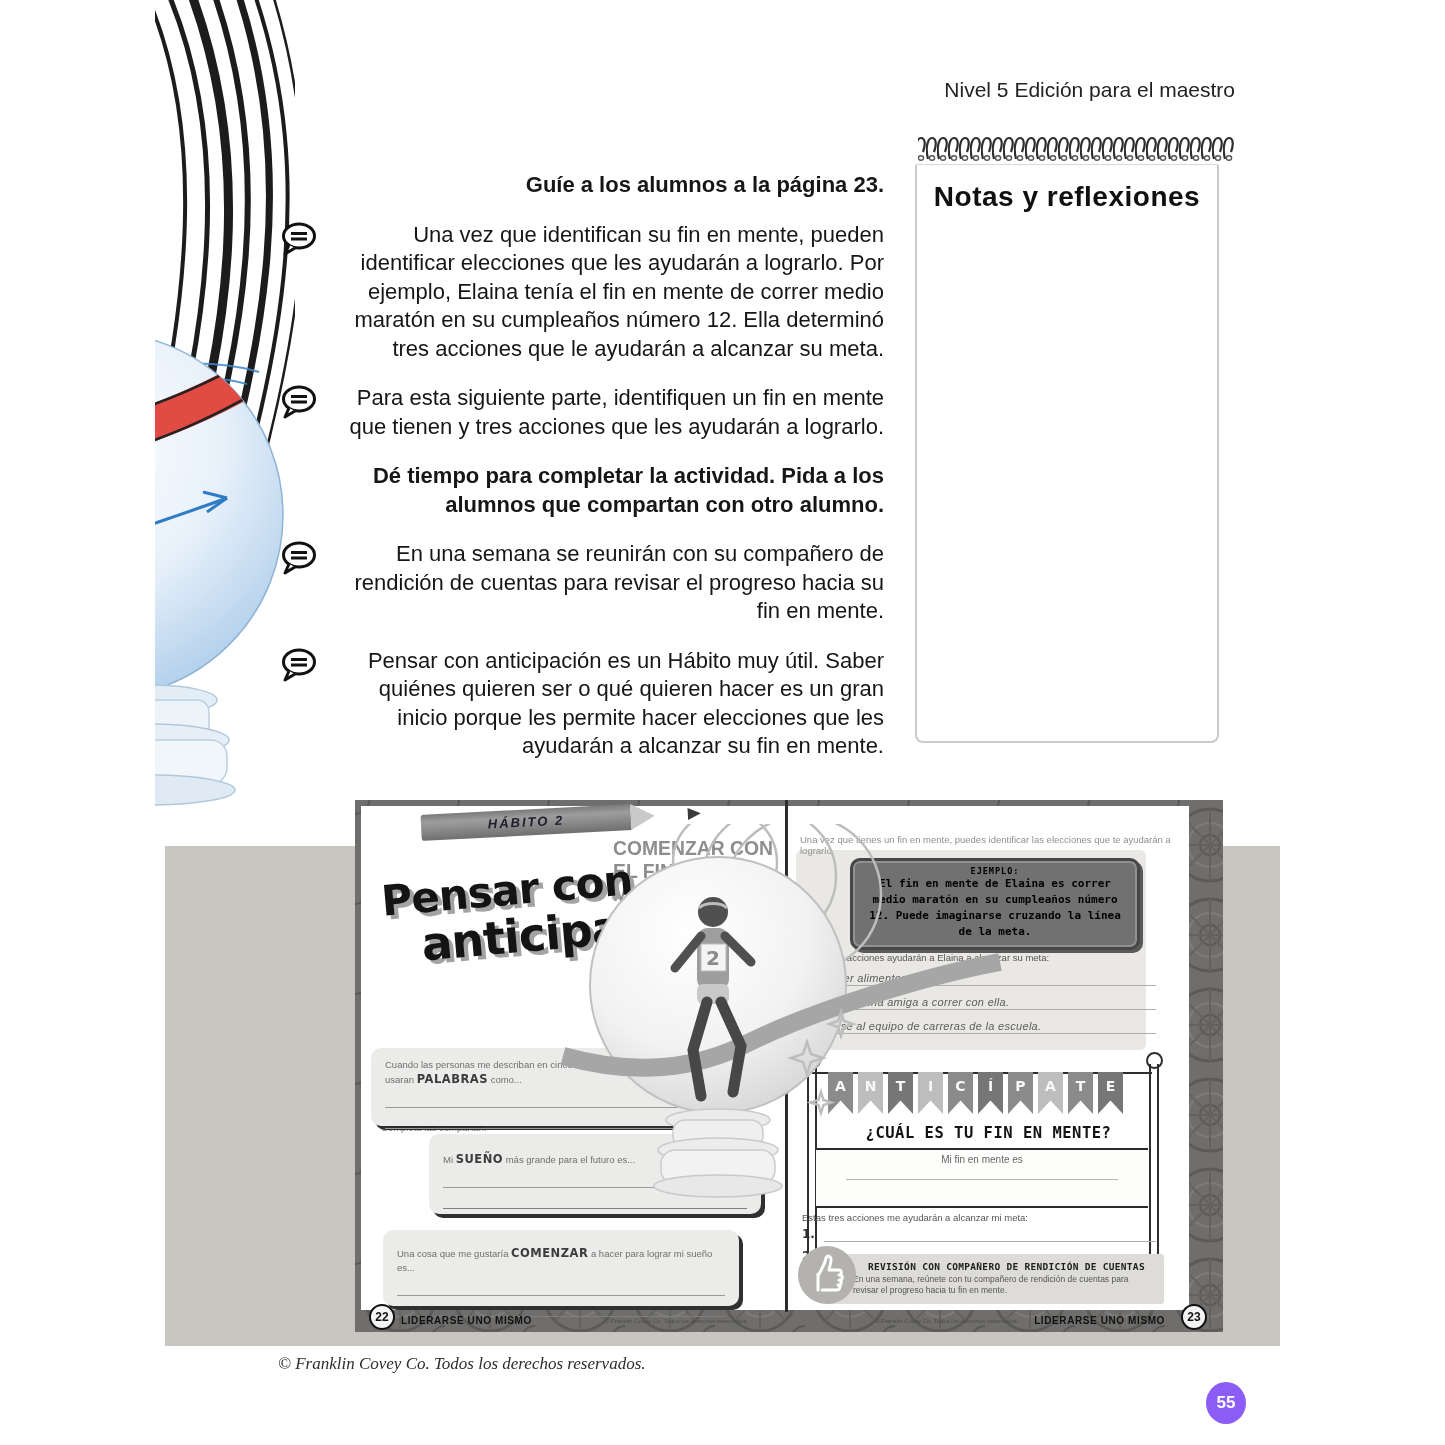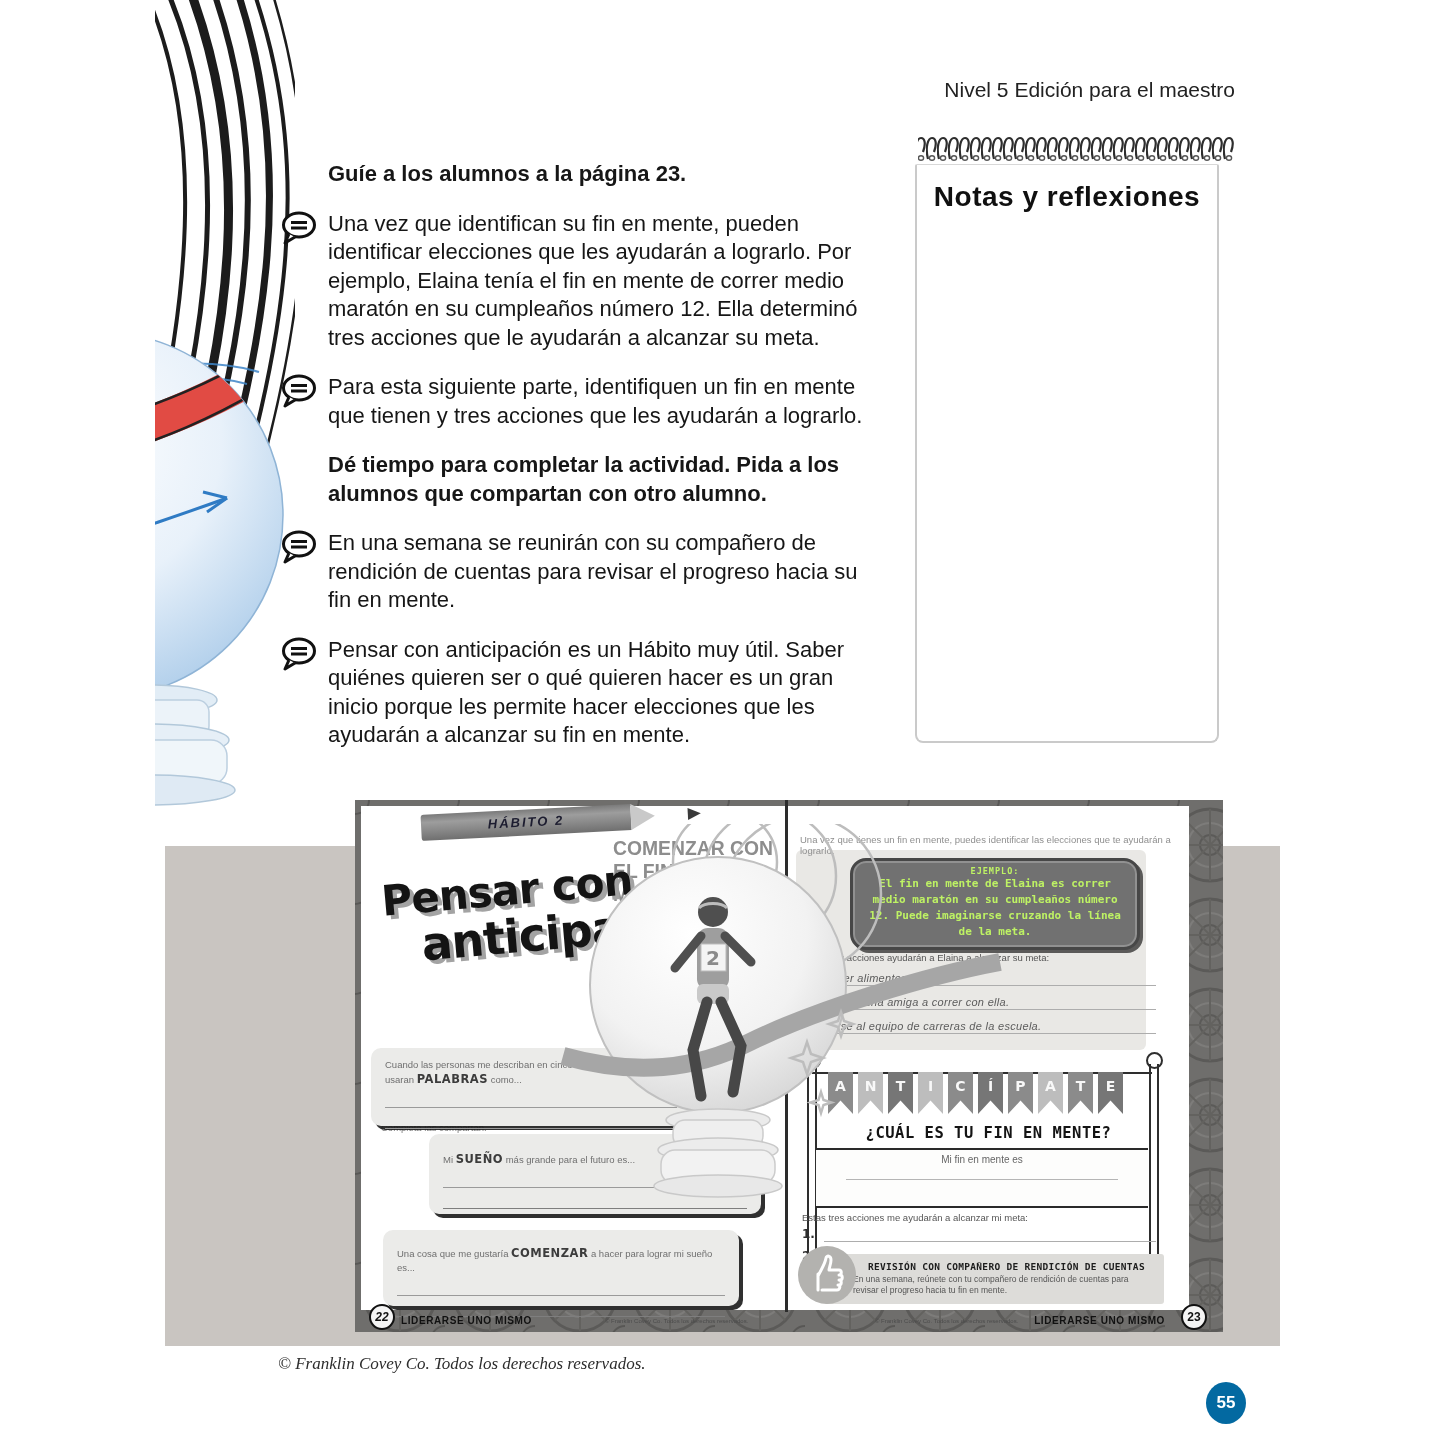--- a/index.html
+++ b/index.html
@@ -7,21 +7,21 @@
         font-family:"Liberation Sans",sans-serif;color:#161616;}
 
   
   .edition{position:absolute;top:78px;right:210px;font-size:21px;color:#222;}
 
   
   .deco{position:absolute;left:155px;top:0;width:140px;height:810px;overflow:hidden;}
 
   
   .instr{position:absolute;left:328px;top:156px;width:556px;font-size:22px;line-height:28.5px;color:#161616;}
-  .instr p{margin:4px 0 21px 0;}
+  .instr p{margin:15px 0 21px 0;text-align:right;}
   .instr p.b{font-weight:bold;}
   .bubble-item{position:relative;}
   .bubble-ic{position:absolute;left:-48px;top:1px;width:38px;height:34px;}
 
   
   .notebook{position:absolute;left:915px;top:134px;width:304px;height:632px;}
   .coils{display:block;width:322px;height:30px;}
   .nb-body{height:576px;background:#fff;border:2px solid #cacaca;border-top:1px solid #d8d8d8;
            border-radius:2px 2px 8px 8px;}
   .nb-title{text-align:center;margin-top:16px;font-size:28px;font-weight:bold;color:#101010;letter-spacing:.5px;}
@@ -68,22 +68,22 @@
   .rule{border-bottom:1.3px solid #9a9a9a;height:20px;}
   .rule.b{border-bottom:1.6px solid #7e7e7e;}
 
   
   .ballsvg{position:absolute;left:190px;top:24px;z-index:4;pointer-events:none;}
 
   
   .rp-wash{position:absolute;background:#e9e8e5;border-radius:6px;}
   .rintro{position:absolute;left:12px;top:28px;width:375px;font-size:9.5px;color:#8f8f8f;}
   .exbox{position:absolute;left:62px;top:52px;width:268px;background:#717171;border:3px solid #474747;
-         border-radius:16px;box-shadow:inset 0 0 0 2px #919191,3px 3px 0 rgba(30,30,30,.7);
-         color:#bef264;text-align:center;padding:5px 8px 7px 8px;}
+         border-radius:10px;box-shadow:inset 0 0 0 2px #919191,3px 3px 0 rgba(30,30,30,.7);
+         color:#000000;text-align:center;padding:5px 8px 7px 8px;}
   .exlabel{font-family:"DejaVu Sans Mono",monospace;font-weight:bold;font-size:8.5px;letter-spacing:1px;}
   .extext{font-family:"DejaVu Sans Mono",monospace;font-weight:bold;font-size:11px;line-height:16px;letter-spacing:0;}
   .elabel{position:absolute;left:14px;font-size:9.5px;color:#555;}
   .arow{position:absolute;left:14px;width:360px;height:20px;}
   .arow .num{font-family:"DejaVu Sans",sans-serif;font-weight:bold;font-size:12px;color:#2e2e2e;}
   .arow .ans{font-size:11px;color:#5c5c5c;font-style:italic;letter-spacing:.3px;}
   .arow .ln{position:absolute;left:22px;right:6px;bottom:2px;border-bottom:1.2px solid #adadad;}
 
   .pole{position:absolute;width:6px;border-left:2.2px solid #2e2e2e;border-right:2.2px solid #2e2e2e;}
   .knob{position:absolute;width:13px;height:13px;border:2.2px solid #2e2e2e;border-radius:50%;background:#fff;}
@@ -105,21 +105,21 @@
   .revbox{position:absolute;left:36px;top:448px;width:340px;height:50px;background:#dddcd9;border-radius:3px;}
   .thumb{position:absolute;left:-26px;top:-8px;width:58px;height:58px;border-radius:50%;background:#b3b2af;}
   .revtitle{margin:7px 0 2px 44px;font-family:"DejaVu Sans Mono",monospace;font-weight:bold;
             font-size:9.5px;color:#1d1d1d;letter-spacing:.3px;}
   .revtext{margin:0 8px 0 29px;font-size:8.5px;line-height:11px;color:#555;}
 
   
   .copyright{position:absolute;left:278px;top:1354px;font-family:"Liberation Serif",serif;
              font-style:italic;font-size:17px;color:#2d2d2d;}
   .pagenum{position:absolute;left:1206px;top:1382px;width:40px;height:42px;border-radius:50%;
-           background:#0369a1;color:#fff;font-weight:bold;font-size:17px;text-align:center;line-height:42px;}
+           background:#8b5cf6;color:#fff;font-weight:bold;font-size:17px;text-align:center;line-height:42px;}
 </style>
 </head>
 <body>
 
 <div class="page">
 
   <div class="edition">Nivel 5 Edición para el maestro</div>
 
   <div class="deco">
     <svg width="140" height="810" viewBox="0 0 140 810">
@@ -409,21 +409,21 @@
       <g>
         <ellipse cx="173" cy="296" rx="52" ry="11" fill="#ebebeb" stroke="#c9c9c9" stroke-width="1.5"></ellipse>
         <rect x="128" y="296" width="90" height="28" rx="12" fill="#efefef" stroke="#cccccc" stroke-width="1.5"></rect>
         <ellipse cx="173" cy="326" rx="60" ry="12" fill="#ececec" stroke="#c9c9c9" stroke-width="1.5"></ellipse>
         <rect x="116" y="326" width="114" height="34" rx="14" fill="#f2f2f2" stroke="#cccccc" stroke-width="1.5"></rect>
         <ellipse cx="173" cy="362" rx="64" ry="11" fill="#e8e8e8" stroke="#c9c9c9" stroke-width="1.5"></ellipse>
       </g>
     </svg>
 
     <div class="sfoot">
-      <div class="pg-badge" style="left:14px;font-style:italic;">22</div>
+      <div class="pg-badge" style="left:14px;">22</div>
       <div class="brand" style="left:46px;">LIDERARSE UNO MISMO</div>
       <div class="tinycopy" style="left:250px;">© Franklin Covey Co. Todos los derechos reservados.</div>
       <div class="tinycopy" style="left:520px;">© Franklin Covey Co. Todos los derechos reservados.</div>
       <div class="brand" style="right:58px;">LIDERARSE UNO MISMO</div>
       <div class="pg-badge" style="right:16px;">23</div>
     </div>
   </div>
 
   <div class="copyright">© Franklin Covey Co. Todos los derechos reservados.</div>
   <div class="pagenum">55</div>

